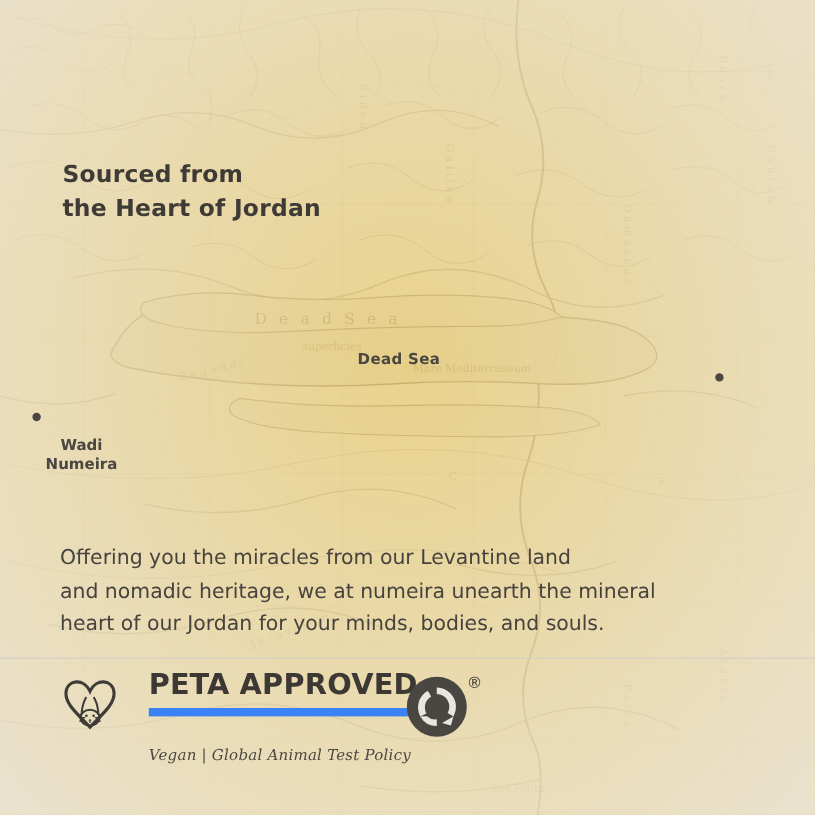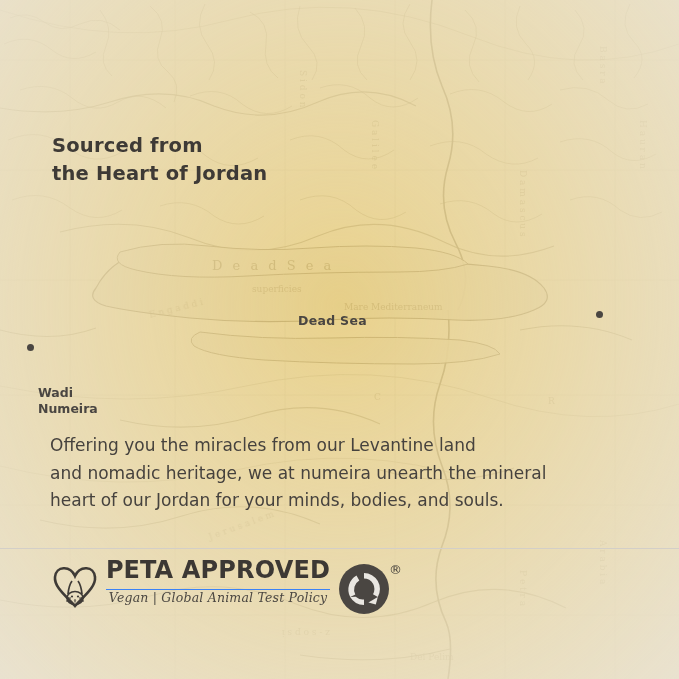--- a/index.html
+++ b/index.html
@@ -58,31 +58,30 @@
 
   
   .map-label {
     position: absolute;
     color: #4a4642;
     font-family: "DejaVu Sans", sans-serif;
     font-weight: bold;
     font-size: 12.5px;
     line-height: 1.3;
     white-space: pre-line;
-    margin-top: 22px;
   }
   #label-dead-sea {
     left: 298px;
     top: 291px;
     letter-spacing: 0.3px;
   }
   #label-wadi {
     left: 38px;
     top: 363px;
-    text-align: left;
+    text-align: center;
   }
   #label-river-jordan {
     left: 556px;
     top: 330px;
     font-weight: normal;
     font-size: 12.5px;
     color: #403c38;
   }
 
   .dot {
@@ -92,21 +91,21 @@
     border-radius: 50%;
     background: #4a4642;
   }
   #dot-wadi { left: 27px; top: 344px; }
   #dot-river { left: 596px; top: 311px; }
 
   
   #body-copy {
     position: absolute;
     left: 50px;
-    top: 432px;
+    top: 452px;
     width: 585px;
     color: #46423e;
     font-family: "DejaVu Sans", sans-serif;
     font-size: 17px;
     line-height: 1.62;
     white-space: pre-line;
   }
 
   
   #divider {
@@ -121,37 +120,36 @@
   
   #peta-badge {
     position: absolute;
     left: 52px;
     top: 556px;
     display: flex;
     align-items: flex-start;
   }
   #peta-bunny { margin-top: 4px; }
   #peta-text-wrap {
-    margin-left: 8px;
+    margin-left: 26px;
     padding-top: 2px;
-    text-align: center;
   }
   #peta-title {
     font-family: "DejaVu Sans", sans-serif;
     font-size: 24px;
     font-weight: bold;
     color: #3c3834;
     letter-spacing: 0.2px;
     line-height: 1;
   }
   #peta-title .peta-word { letter-spacing: 0px; }
   #peta-sub {
     margin-top: 7px;
-    padding-top: 0;
-    border-top: 1px solid #3b82f6;
+    padding-top: 24px;
+    border-top: 7px solid #3b82f6;
     font-family: "DejaVu Serif", serif;
     font-style: italic;
     font-size: 12.5px;
     color: #4b4742;
     letter-spacing: 0.2px;
     white-space: nowrap;
   }
 
   
   #recycle-mark {

